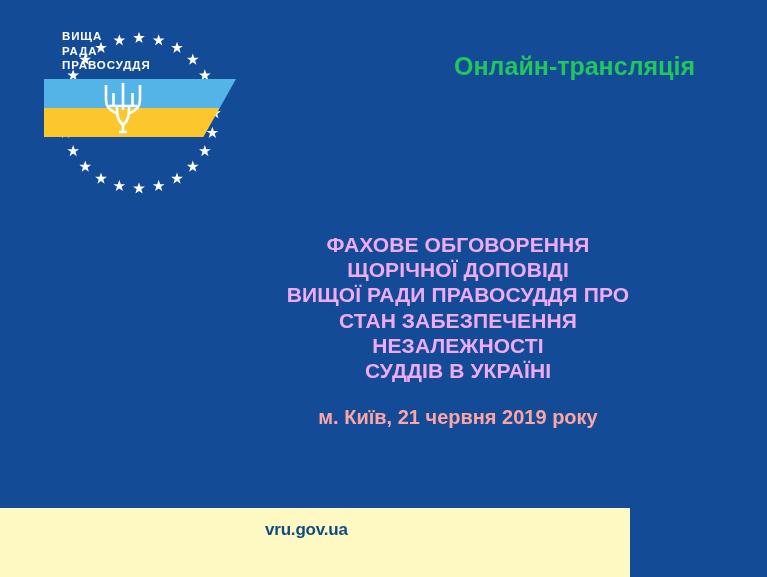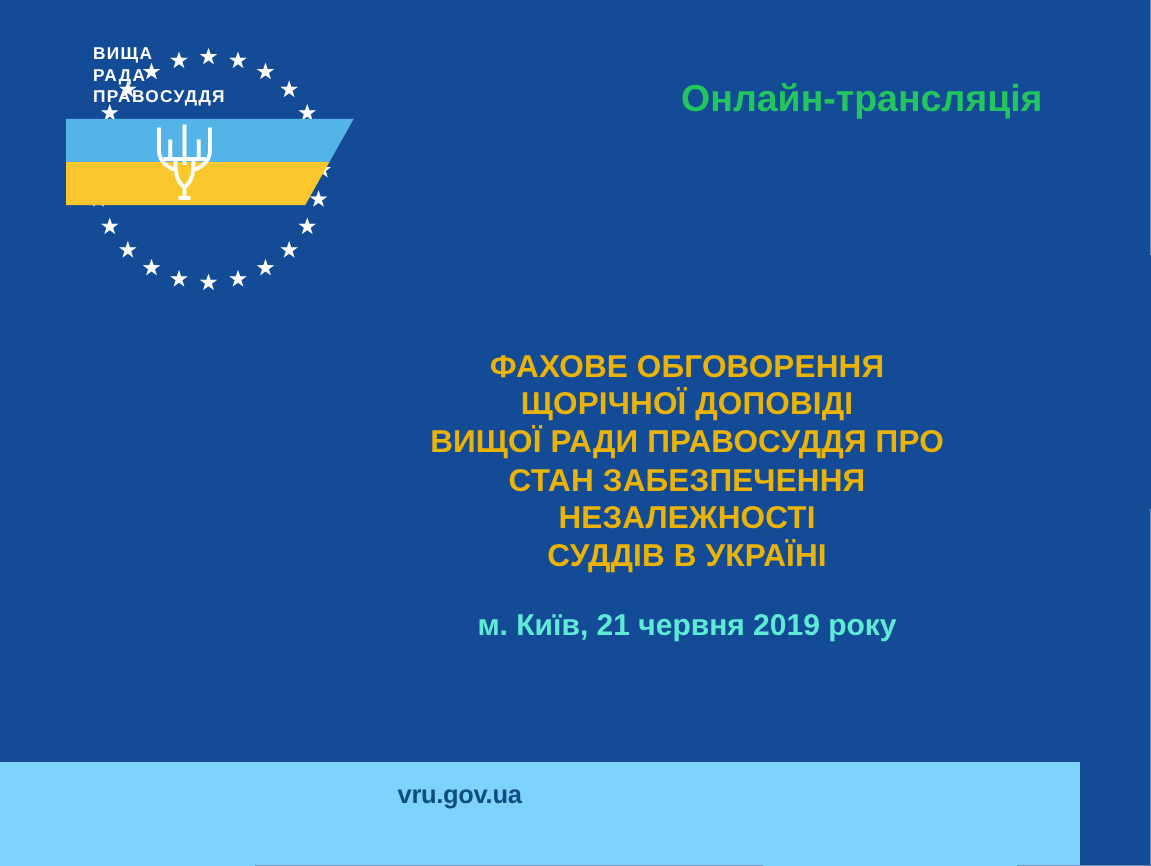--- a/index.html
+++ b/index.html
@@ -108,48 +108,48 @@
 
   
   #title-block {
     position: absolute;
     left: 233px;
     top: 232px;
     width: 450px;
     text-align: center;
   }
   #main-title {
-    color: #eab308;
+    color: #f0abfc;
     font-family: "Liberation Sans", sans-serif;
     font-weight: bold;
     font-size: 21px;
     line-height: 25.2px;
     letter-spacing: 0.1px;
     text-transform: uppercase;
   }
   #main-title .title-line { display: block; white-space: nowrap; }
 
   #event-place-date {
     margin-top: 22px;
-    color: #5eead4;
+    color: #fca5a5;
     font-family: "Liberation Sans", sans-serif;
     font-weight: bold;
     font-size: 20px;
     line-height: 24px;
     white-space: nowrap;
   }
 
   
   #footer-bar {
     position: absolute;
     left: 0;
     top: 508px;
-    width: 720px;
+    width: 630px;
     height: 69px;
-    background: #7dd3fc;
+    background: #fef9c3;
   }
   #footer-site {
     position: absolute;
     left: 265px;
     top: 12px;
     color: #0f4c81;
     font-family: "Liberation Sans", sans-serif;
     font-weight: bold;
     font-size: 17px;
     line-height: 20px;

